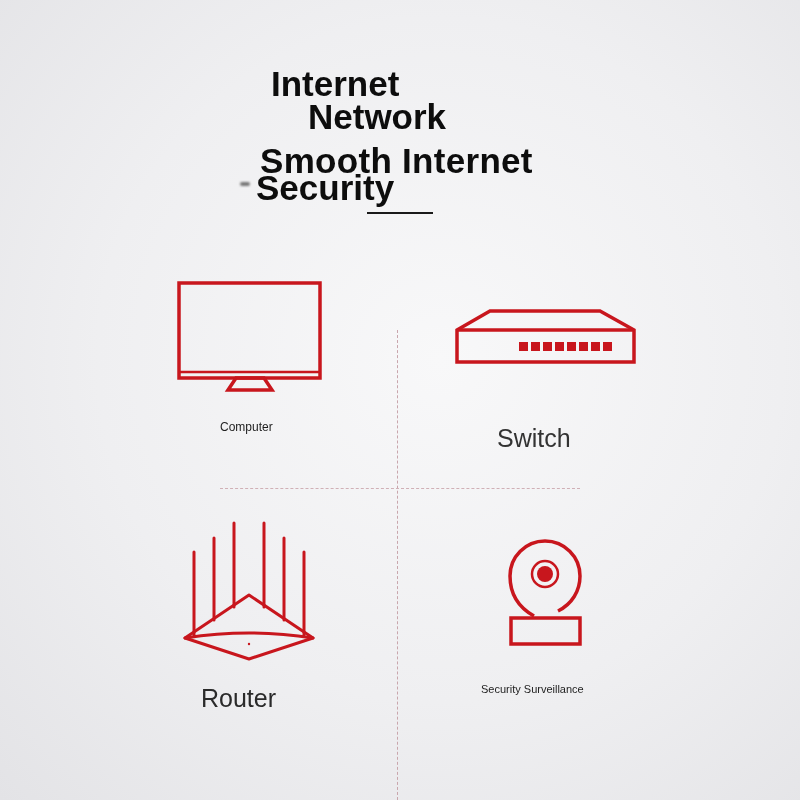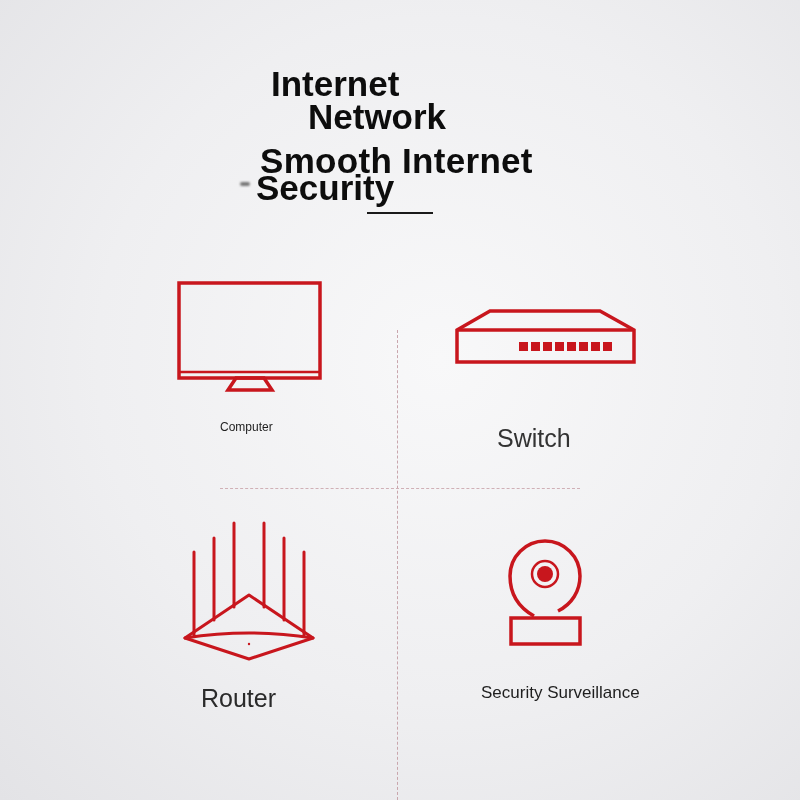--- a/index.html
+++ b/index.html
@@ -17,21 +17,21 @@
   .smudge { position:absolute; left:240px; top:182px; width:10px; height:4px; background:#777; border-radius:2px; filter:blur(1px); }
 
   .vdiv { position:absolute; left:397px; top:330px; width:0; height:470px; border-left:1px dashed #c9a6ad; }
   .hdiv { position:absolute; left:220px; top:488px; width:360px; height:0; border-top:1px dashed #d0b0b6; }
 
   .icon { position:absolute; }
   .label { position:absolute; font-weight:normal; color:#2b2b2b; white-space:nowrap; font-family:"Liberation Sans", sans-serif; }
   .lbl-computer { left:220px; top:420px; font-size:12px; color:#1e1e1e; }
   .lbl-switch { left:497px; top:424px; font-size:25px; color:#333; }
   .lbl-router { left:201px; top:684px; font-size:25px; color:#2a2a2a; }
-  .lbl-security { left:481px; top:683px; font-size:17px; color:#1e1e1e; }
+  .lbl-security { left:481px; top:683px; font-size:11px; color:#1e1e1e; }
 </style>
 </head>
 <body>
 
 <div class="headline h1">Internet</div>
 <div class="headline h2">Network</div>
 <div class="headline h3">Smooth Internet</div>
 <div class="headline h4">Security</div>
 <div class="smudge"></div>
 <div class="underline"></div>

